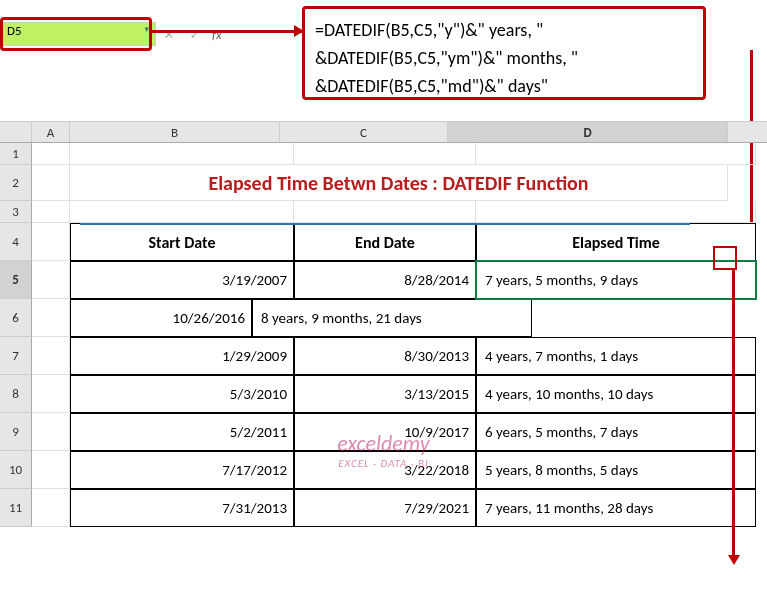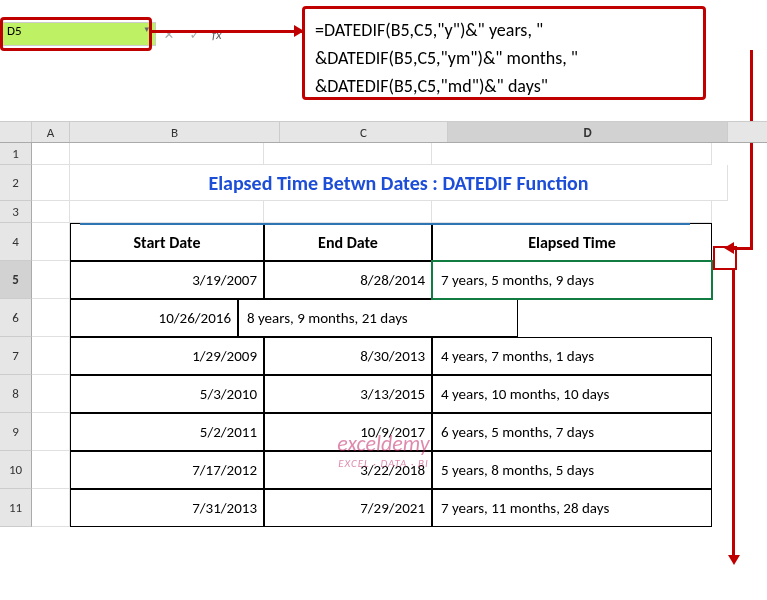--- a/index.html
+++ b/index.html
@@ -32,25 +32,25 @@
   
   .grid { position: absolute; left: 0; top: 143px; right: 0; bottom: 0; }
   .row { display: flex; height: 38px; }
   .row.r1 { height: 22px; }
   .row.r2 { height: 36px; }
   .row.r3 { height: 22px; }
   .rh { width: 32px; background: #e6e6e6; border-right: 1px solid #aaa; border-bottom: 1px solid #ccc; display: flex; align-items: center; justify-content: center; font-size: 13px; color: #333; }
   .rh.sel { background: #d2d2d2; font-weight: 600; }
   .cell { border-right: 1px solid #e0e0e0; border-bottom: 1px solid #e0e0e0; display: flex; align-items: center; padding: 0 6px; font-size: 15px; }
   .c-a { width: 38px; }
-  .c-b { width: 194px; }
-  .c-c { width: 168px; }
+  .c-b { width: 224px; }
+  .c-c { width: 182px; }
   .c-d { width: 280px; }
   
-  .title-cell { font-size: 20px; font-weight: 700; color: #1d4ed8; justify-content: center; }
+  .title-cell { font-size: 20px; font-weight: 700; color: #b91c1c; justify-content: center; }
   .title-underline { position: absolute; left: 80px; top: 58px; width: 610px; height: 2px; background: #2e75b6; }
   
   .tbl-head { font-weight: 700; font-size: 16px; justify-content: center; border: 1px solid #000 !important; background: #fff; }
   .tbl-cell { border: 1px solid #000 !important; padding-left: 8px; }
   .tbl-cell.right { justify-content: flex-end; }
   .tbl-cell.left { justify-content: flex-start; }
   
   .sel-cell { outline: 2px solid #107c41; outline-offset: -1px; position: relative; text-align: center; }
   .fill-handle-box { position: absolute; right: 30px; top: 246px; width: 24px; height: 24px; border: 2px solid #c00000; z-index: 9; }
   

